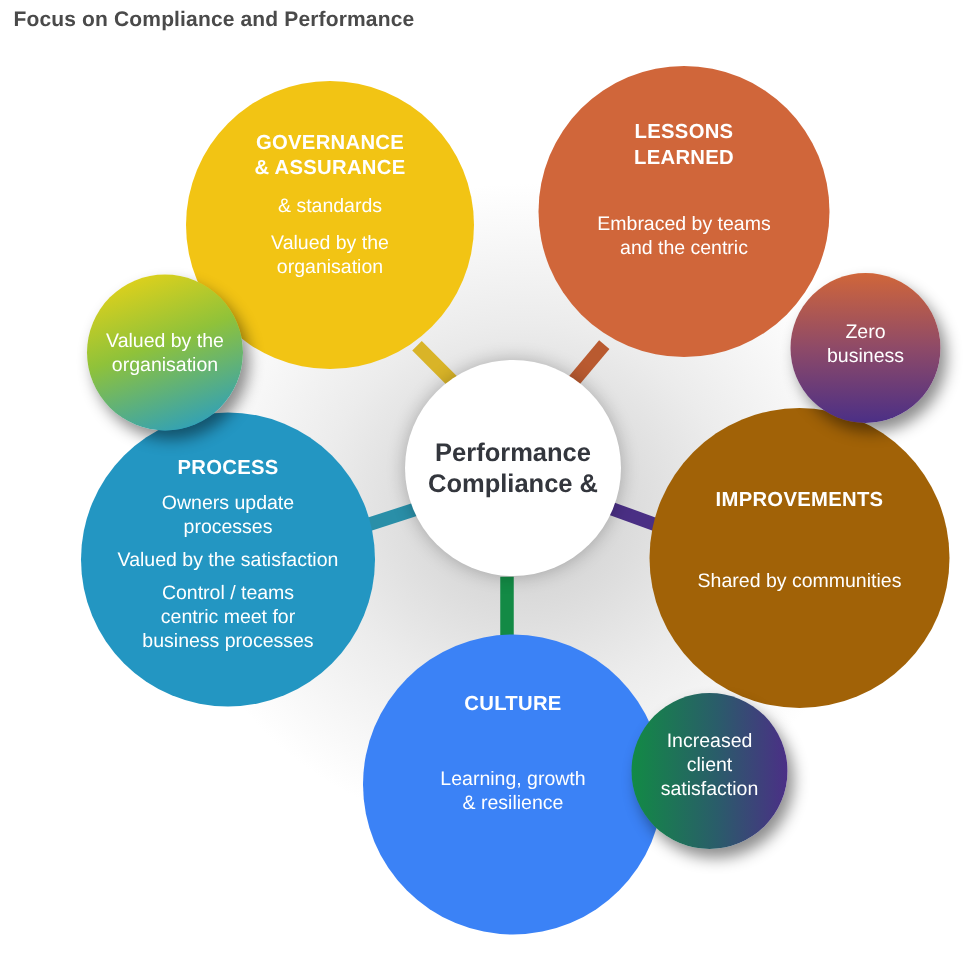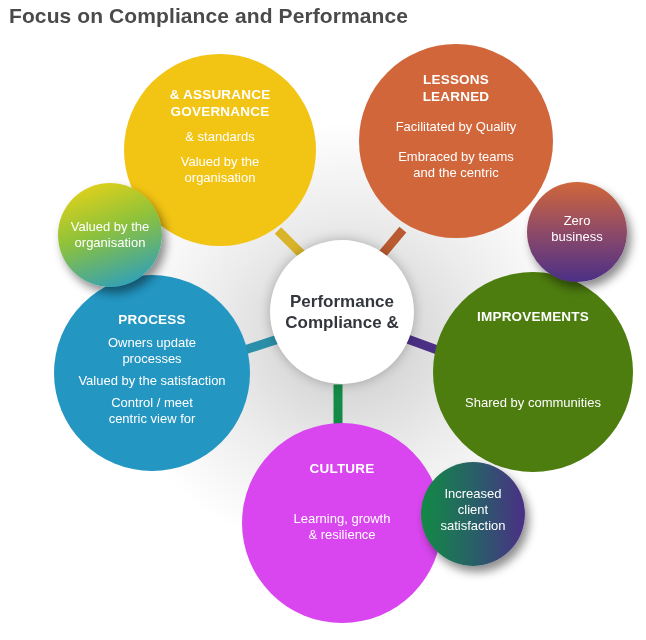--- a/index.html
+++ b/index.html
@@ -3,21 +3,21 @@
 <meta charset="utf-8">
 <style>
   html, body { margin: 0; padding: 0; }
   body {
     width: 646px; height: 640px; position: relative; overflow: hidden;
     background: #ffffff;
     font-family: "Liberation Sans", "DejaVu Sans", sans-serif;
   }
   .title {
     position: absolute; left: 9px; top: 4px;
-    font-size: 21px; font-weight: bold; color: #4a4a4a;
+    font-size: 14px; font-weight: bold; color: #4a4a4a;
     letter-spacing: 0.1px;
   }
   .halo {
     position: absolute; left: 110px; top: 120px; width: 480px; height: 440px;
     border-radius: 50%;
     background: radial-gradient(ellipse at center, rgba(160,160,160,0.55) 0%, rgba(200,200,200,0.35) 40%, rgba(255,255,255,0) 70%);
   }
   .connector {
     position: absolute; height: 9px; transform-origin: 0 50%;
   }
@@ -44,58 +44,58 @@
 
 <div class="halo"></div>
 
 <div class="connector" style="left:278px;top:226px;width:45px;background:#d9b428;transform:rotate(45deg);"></div>
 <div class="connector" style="left:372px;top:262px;width:48px;background:#b95a30;transform:rotate(-50deg);"></div>
 <div class="connector" style="left:240px;top:347px;width:40px;background:#2a8fa8;transform:rotate(-18deg);"></div>
 <div class="connector" style="left:406px;top:334px;width:40px;background:#4a2f84;transform:rotate(20deg);"></div>
 <div class="connector" style="left:338px;top:380px;width:45px;background:#138a45;transform:rotate(90deg);transform-origin:0 50%;"></div>
 
 <div class="circle" style="left:124px;top:54px;width:192px;height:192px;background:#f2c414;padding-bottom:28px;">
+  <div class="heading">GOVERNANCE</div>
   <div class="heading">&amp; ASSURANCE</div>
-  <div class="heading">GOVERNANCE</div>
   <div class="gap"></div>
   <div class="line">&amp; standards</div>
   <div class="gap"></div>
   <div class="line">Valued by the</div>
   <div class="line">organisation</div>
 </div>
 
 <div class="circle" style="left:359px;top:44px;width:194px;height:194px;background:#d0663a;padding-bottom:30px;">
   <div class="heading">LESSONS</div>
   <div class="heading">LEARNED</div>
   <div class="gap" style="height:14px"></div>
-  <div class="line">Facilitated by Quality</div>
   <div class="gap" style="height:14px"></div>
   <div class="line">Embraced by teams</div>
   <div class="line">and the centric</div>
 </div>
 
 <div class="circle" style="left:54px;top:275px;width:196px;height:196px;background:#2396c2;padding-bottom:8px;">
   <div class="heading">PROCESS</div>
   <div class="gap" style="height:7px"></div>
   <div class="line">Owners update</div>
   <div class="line">processes</div>
   <div class="gap" style="height:6px"></div>
   <div class="line">Valued by the satisfaction</div>
   <div class="gap" style="height:6px"></div>
-  <div class="line">Control / meet</div>
-  <div class="line">centric view for</div>
+  <div class="line">Control / teams</div>
+  <div class="line">centric meet for</div>
+  <div class="line">business processes</div>
 </div>
 
-<div class="circle" style="left:433px;top:272px;width:200px;height:200px;background:#4d7c0f;padding-bottom:26px;gap:16px;">
+<div class="circle" style="left:433px;top:272px;width:200px;height:200px;background:#a16207;padding-bottom:26px;">
   <div class="heading">IMPROVEMENTS</div>
   <div class="gap" style="height:38px"></div>
   <div class="line">Shared by communities</div>
 </div>
 
-<div class="circle" style="left:242px;top:423px;width:200px;height:200px;background:#d946ef;padding-bottom:44px;">
+<div class="circle" style="left:242px;top:423px;width:200px;height:200px;background:#3b82f6;padding-bottom:44px;">
   <div class="heading">CULTURE</div>
   <div class="gap" style="height:34px"></div>
   <div class="line">Learning, growth</div>
   <div class="line">&amp; resilience</div>
 </div>
 
 <div class="circle center" style="left:270px;top:240px;width:144px;height:144px;">
   <div class="line">Performance</div>
   <div class="line">Compliance &amp;</div>
 </div>

